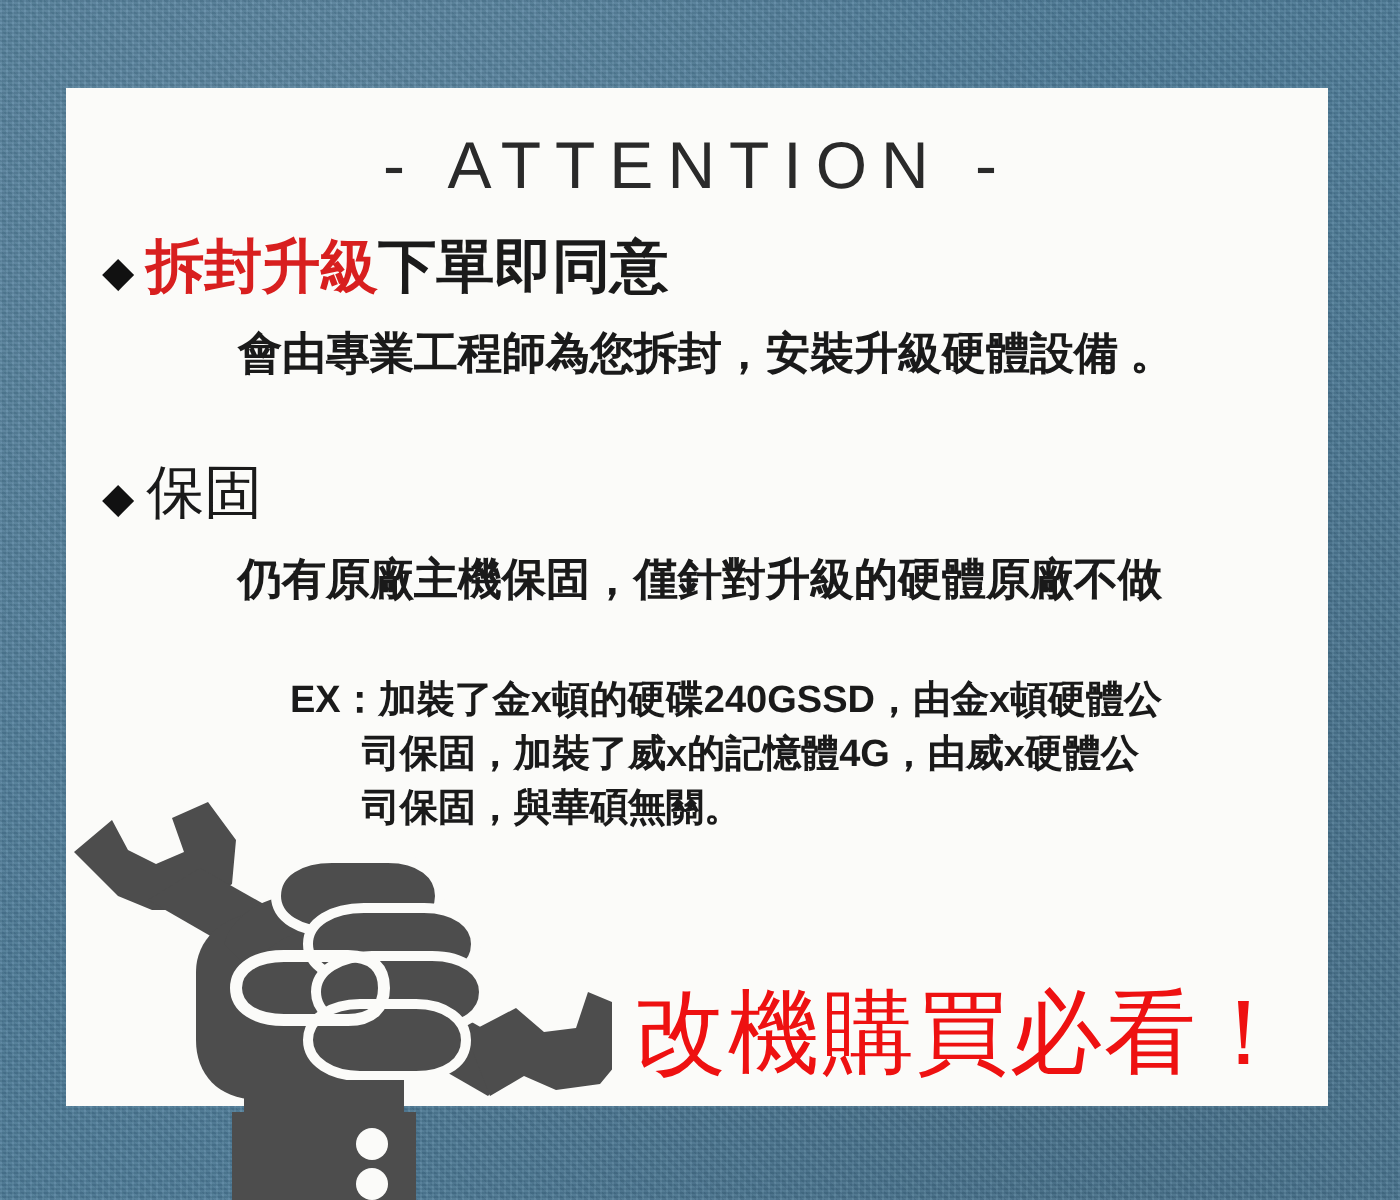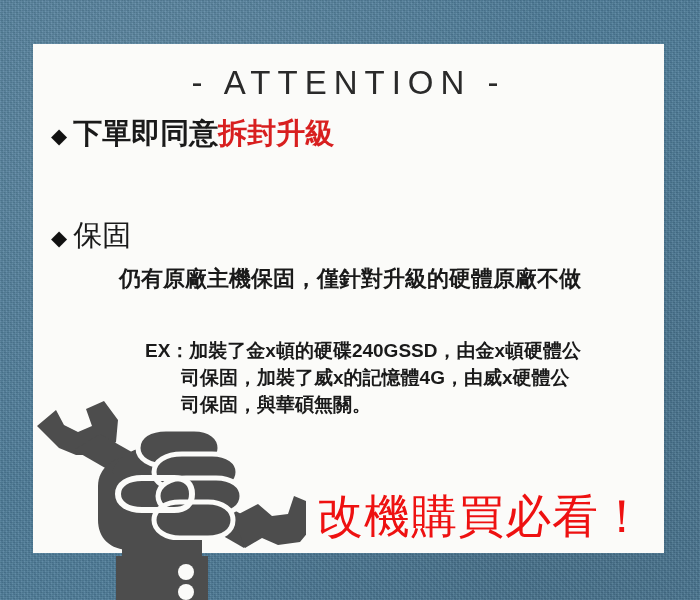--- a/index.html
+++ b/index.html
@@ -70,20 +70,21 @@
     margin-right: 6px;
   }
   .head-text {
     font-size: 29px;
     font-weight: 700;
     color: #1a1a1a;
     letter-spacing: 0px;
   }
   .head-text.thin {
     font-weight: 500;
+    margin-top: 11px;
   }
   .red {
     color: #d81f1f;
   }
   .gap {
     display: inline-block;
     width: 26px;
   }
 
   .body-line {
@@ -138,23 +139,24 @@
 
 <div id="poster">
 
   <div id="card">
 
     <div class="title">- ATTENTION -</div>
 
     <div class="blk" style="top:70px;">
       <div class="head-row">
         <span class="bullet">◆</span>
+        <span class="head-text red">拆封升級</span>
         <span class="head-text">下單即同意</span>
-        <span class="head-text red">拆封升級</span>
       </div>
+      <div class="body-line" style="margin-top:8px;">會由專業工程師為您拆封，安裝升級硬體設備 。</div>
     </div>
 
     <div class="blk" style="top:172px;">
       <div class="head-row">
         <span class="bullet">◆</span>
         <span class="head-text thin">保固</span>
         <span class="gap"></span>
       </div>
       <div class="body-line" style="margin-top:8px;font-family:Liberation Serif, serif;">仍有原廠主機保固，僅針對升級的硬體原廠不做</div>
     </div>

